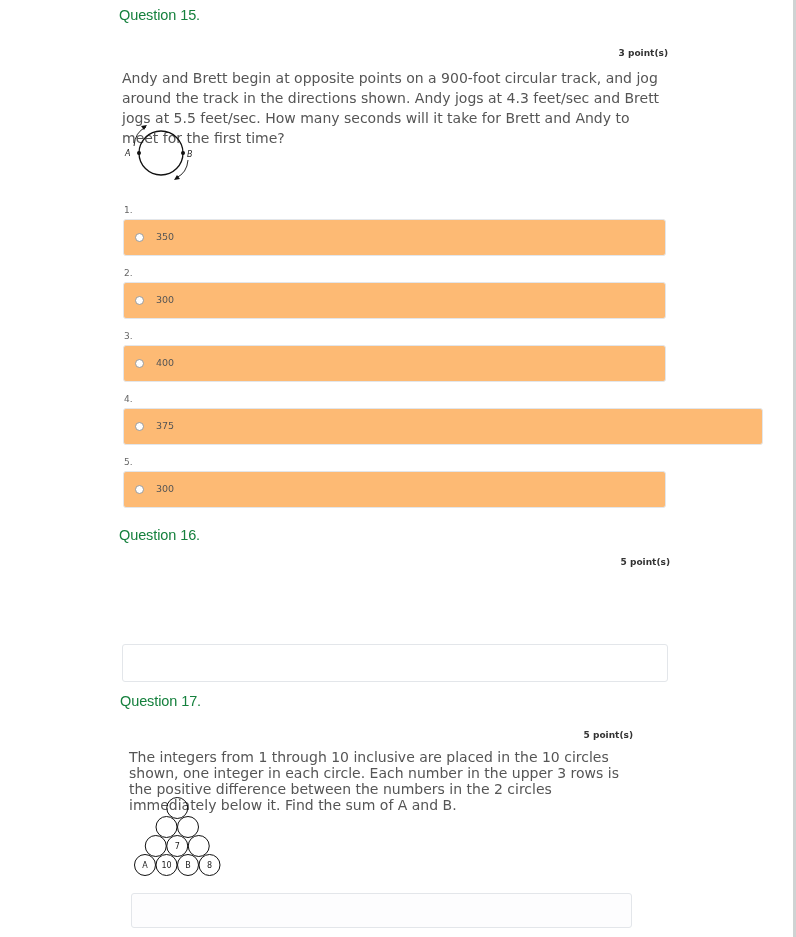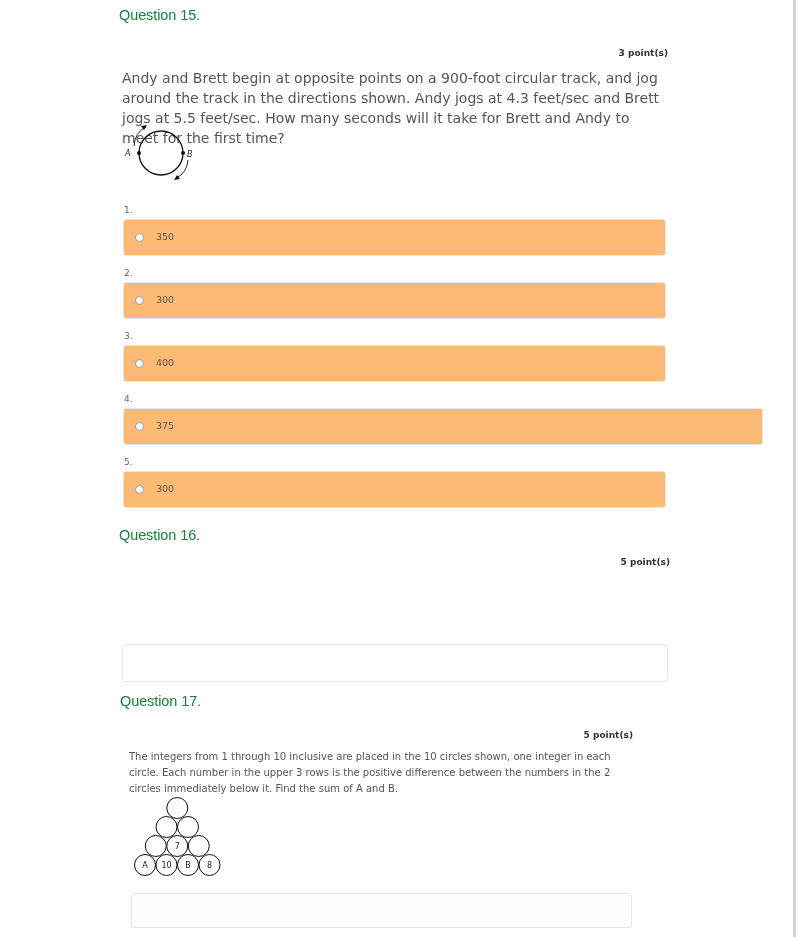--- a/index.html
+++ b/index.html
@@ -103,21 +103,21 @@
   <div class="abs q-title" style="left:119px; top:527px;">Question 16.</div>
   <div class="abs points" style="left:500px; width:170px; top:557px;">5 point(s)</div>
   <div class="abs q-text" style="left:119px; top:578px; width:550px;">
   </div>
   <input class="answer-box" style="left: 122px; top: 644px; width: 546px; height: 38px;" type="text" value="">
 </section>
 
 <section>
   <div class="abs q-title" style="left:120px; top:693px;">Question 17.</div>
   <div class="abs points" style="left:480px; width:153px; top:730px;">5 point(s)</div>
-  <div class="abs q-text" style="left:129px; top:749px; width:510px; font-size:10px; line-height:16px;">The integers from 1 through 10 inclusive are placed in the 10 circles shown, one integer in each circle. Each number in the upper 3 rows is the positive difference between the numbers in the 2 circles immediately below it. Find the sum of A and B.</div>
+  <div class="abs q-text" style="left:129px; top:749px; width:510px; font-size:14px; line-height:16px;">The integers from 1 through 10 inclusive are placed in the 10 circles shown, one integer in each circle. Each number in the upper 3 rows is the positive difference between the numbers in the 2 circles immediately below it. Find the sum of A and B.</div>
 
   <svg id="pyramid" class="abs" style="left:128px; top:794px;" width="100" height="86">
       <g>
         <circle cx="49.25" cy="14" r="10.5" fill="none" stroke="#111" stroke-width="1"></circle>
       </g>
       <g>
         <circle cx="38.5" cy="33" r="10.5" fill="none" stroke="#111" stroke-width="1"></circle>
       </g>
       <g>
         <circle cx="60" cy="33" r="10.5" fill="none" stroke="#111" stroke-width="1"></circle>

